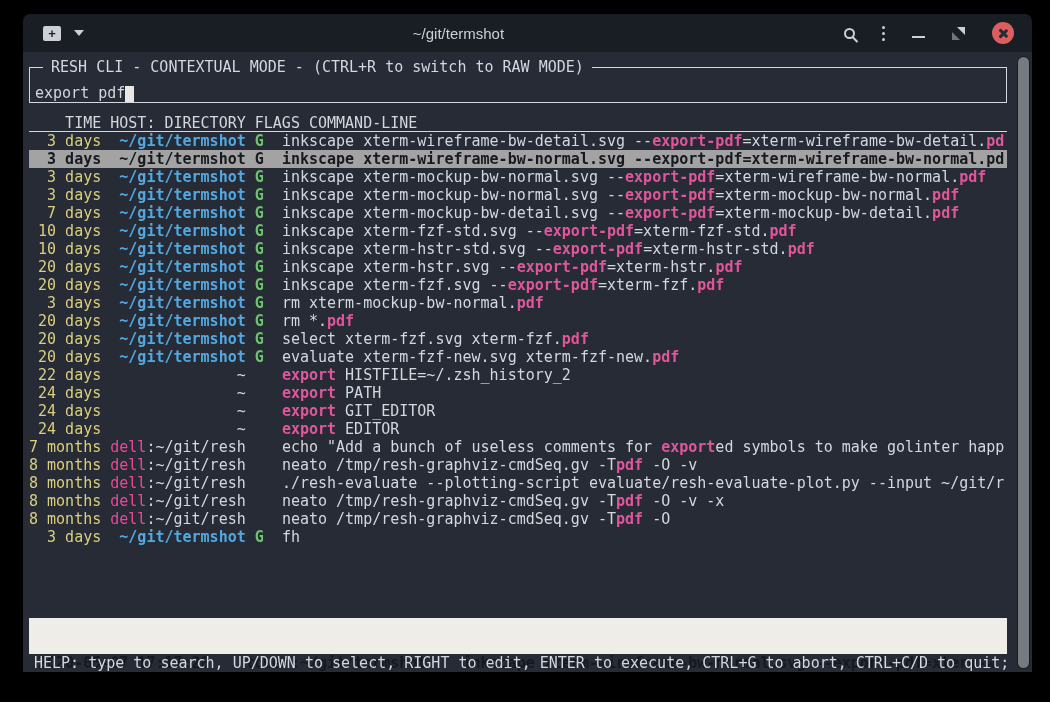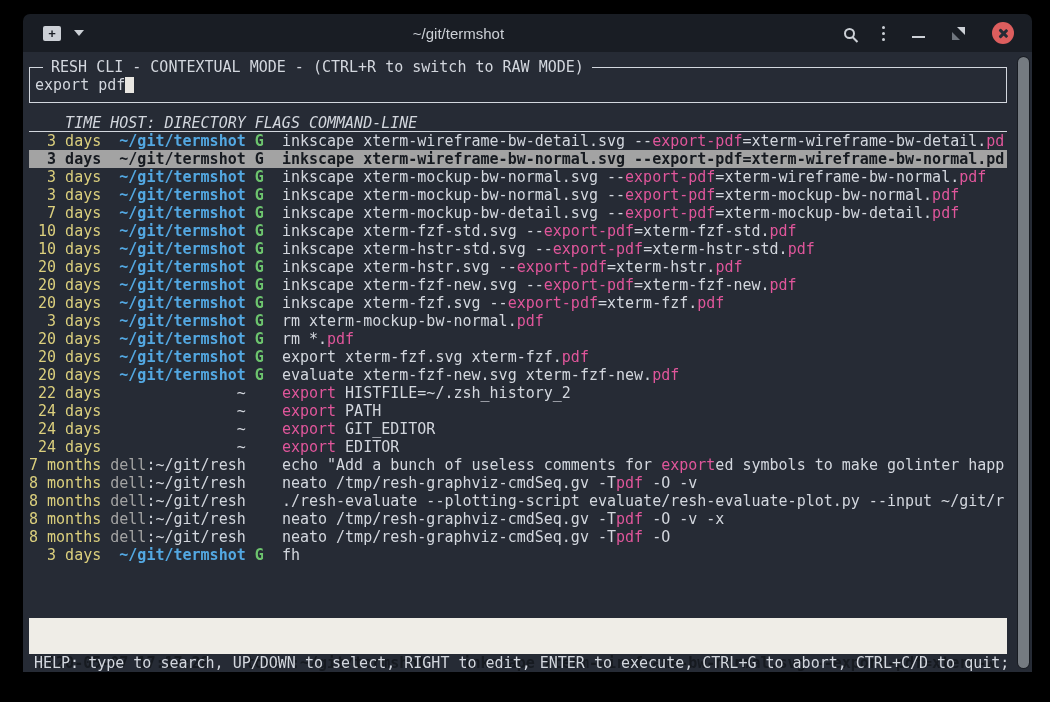--- a/index.html
+++ b/index.html
@@ -59,40 +59,40 @@
   .closebtn::before { transform:rotate(45deg); }
   .closebtn::after  { transform:rotate(-45deg); }
 
   
   .terminal {
     position:absolute; left:0; top:38px; width:1009px; height:620px;
     background:#262b35; color:#d3d7de; font-size:15px; line-height:18px;
   }
   .searchbox {
     position:absolute; left:6px; top:15px; width:978px; height:36px;
-    border:1px solid #d3d7de; display:flex; align-items:center; padding-left:5px;
+    border:1px solid #d3d7de; display:flex; align-items:flex-end; padding-left:5px;
     white-space:pre;
   }
   .sb-label {
     position:absolute; top:-10px; left:13px; background:#262b35; padding:0 8px;
     white-space:pre; color:#d3d7de;
   }
   .cursor { display:inline-block; width:9px; height:16px; background:#e9e7e2; vertical-align:text-bottom; }
 
   .thead {
     position:absolute; left:6px; top:62px; width:978px; height:18px;
-    white-space:pre; border-bottom:1px solid #d3d7de;font-style:italic;
+    white-space:pre; border-bottom:1px solid #d3d7de;
   }
   .rows { position:absolute; left:6px; top:80px; width:978px; }
   .row { height:18px; white-space:pre; overflow:hidden; }
   .c-time { color:#dbcf7d; }
   .c-host { color:#53a8e2; font-weight:bold; }
-  .c-dell { color:#a3a3a3; }
+  .c-dell { color:#ec4899; }
   .c-flag { color:#6dc46e; font-weight:bold; }
-  .c-hl   { color:#e0569b; font-weight:normal; }
+  .c-hl   { color:#e0569b; font-weight:bold; }
   .row.sel { background:#a3a3a3; }
   .row.sel span { color:#161a20 !important; font-weight:bold; }
 
   .details {
     position:absolute; left:6px; top:566px; width:978px; height:36px;
     background:#efede7; color:#161a20; font-weight:bold; white-space:pre;
   }
   .details div { height:18px; }
   .help {
     position:absolute; left:11px; top:602px; width:978px; height:18px; white-space:pre;
@@ -139,25 +139,24 @@
 
     <div class="rows" id="rows">
         <div class="row"><span class="c-time">  3 days</span><span> </span><span> </span><span class="c-host">~/git/termshot</span><span> </span><span class="c-flag">G</span><span>  </span><span>inkscape xterm-wireframe-bw-detail.svg --</span><span class="c-hl">export-pdf</span><span>=xterm-wireframe-bw-detail.</span><span class="c-hl">pd</span></div>
         <div class="row sel"><span class="c-time">  3 days</span><span> </span><span> </span><span class="c-host">~/git/termshot</span><span> </span><span class="c-flag">G</span><span>  </span><span>inkscape xterm-wireframe-bw-normal.svg --export-pdf=xterm-wireframe-bw-normal.pd</span></div>
         <div class="row"><span class="c-time">  3 days</span><span> </span><span> </span><span class="c-host">~/git/termshot</span><span> </span><span class="c-flag">G</span><span>  </span><span>inkscape xterm-mockup-bw-normal.svg --</span><span class="c-hl">export-pdf</span><span>=xterm-wireframe-bw-normal.</span><span class="c-hl">pdf</span></div>
         <div class="row"><span class="c-time">  3 days</span><span> </span><span> </span><span class="c-host">~/git/termshot</span><span> </span><span class="c-flag">G</span><span>  </span><span>inkscape xterm-mockup-bw-normal.svg --</span><span class="c-hl">export-pdf</span><span>=xterm-mockup-bw-normal.</span><span class="c-hl">pdf</span></div>
         <div class="row"><span class="c-time">  7 days</span><span> </span><span> </span><span class="c-host">~/git/termshot</span><span> </span><span class="c-flag">G</span><span>  </span><span>inkscape xterm-mockup-bw-detail.svg --</span><span class="c-hl">export-pdf</span><span>=xterm-mockup-bw-detail.</span><span class="c-hl">pdf</span></div>
         <div class="row"><span class="c-time"> 10 days</span><span> </span><span> </span><span class="c-host">~/git/termshot</span><span> </span><span class="c-flag">G</span><span>  </span><span>inkscape xterm-fzf-std.svg --</span><span class="c-hl">export-pdf</span><span>=xterm-fzf-std.</span><span class="c-hl">pdf</span></div>
         <div class="row"><span class="c-time"> 10 days</span><span> </span><span> </span><span class="c-host">~/git/termshot</span><span> </span><span class="c-flag">G</span><span>  </span><span>inkscape xterm-hstr-std.svg --</span><span class="c-hl">export-pdf</span><span>=xterm-hstr-std.</span><span class="c-hl">pdf</span></div>
         <div class="row"><span class="c-time"> 20 days</span><span> </span><span> </span><span class="c-host">~/git/termshot</span><span> </span><span class="c-flag">G</span><span>  </span><span>inkscape xterm-hstr.svg --</span><span class="c-hl">export-pdf</span><span>=xterm-hstr.</span><span class="c-hl">pdf</span></div>
-        <div class="row"><span class="c-time"> 20 days</span><span> </span><span> </span><span class="c-host">~/git/termshot</span><span> </span><span class="c-flag">G</span><span>  </span><span>inkscape xterm-fzf-new.svg --</span><span class="c-hl">export-pdf</span><span>=xterm-fzf-new.</span><span class="c-hl">pdf</span></div>
         <div class="row"><span class="c-time"> 20 days</span><span> </span><span> </span><span class="c-host">~/git/termshot</span><span> </span><span class="c-flag">G</span><span>  </span><span>inkscape xterm-fzf.svg --</span><span class="c-hl">export-pdf</span><span>=xterm-fzf.</span><span class="c-hl">pdf</span></div>
         <div class="row"><span class="c-time">  3 days</span><span> </span><span> </span><span class="c-host">~/git/termshot</span><span> </span><span class="c-flag">G</span><span>  </span><span>rm xterm-mockup-bw-normal.</span><span class="c-hl">pdf</span></div>
         <div class="row"><span class="c-time"> 20 days</span><span> </span><span> </span><span class="c-host">~/git/termshot</span><span> </span><span class="c-flag">G</span><span>  </span><span>rm *.</span><span class="c-hl">pdf</span></div>
-        <div class="row"><span class="c-time"> 20 days</span><span> </span><span> </span><span class="c-host">~/git/termshot</span><span> </span><span class="c-flag">G</span><span>  </span><span>export xterm-fzf.svg xterm-fzf.</span><span class="c-hl">pdf</span></div>
+        <div class="row"><span class="c-time"> 20 days</span><span> </span><span> </span><span class="c-host">~/git/termshot</span><span> </span><span class="c-flag">G</span><span>  </span><span>select xterm-fzf.svg xterm-fzf.</span><span class="c-hl">pdf</span></div>
         <div class="row"><span class="c-time"> 20 days</span><span> </span><span> </span><span class="c-host">~/git/termshot</span><span> </span><span class="c-flag">G</span><span>  </span><span>evaluate xterm-fzf-new.svg xterm-fzf-new.</span><span class="c-hl">pdf</span></div>
         <div class="row"><span class="c-time"> 22 days</span><span> </span><span>              </span><span>~</span><span> </span><span class="c-flag"> </span><span>  </span><span class="c-hl">export</span><span> HISTFILE=~/.zsh_history_2</span></div>
         <div class="row"><span class="c-time"> 24 days</span><span> </span><span>              </span><span>~</span><span> </span><span class="c-flag"> </span><span>  </span><span class="c-hl">export</span><span> PATH</span></div>
         <div class="row"><span class="c-time"> 24 days</span><span> </span><span>              </span><span>~</span><span> </span><span class="c-flag"> </span><span>  </span><span class="c-hl">export</span><span> GIT_EDITOR</span></div>
         <div class="row"><span class="c-time"> 24 days</span><span> </span><span>              </span><span>~</span><span> </span><span class="c-flag"> </span><span>  </span><span class="c-hl">export</span><span> EDITOR</span></div>
         <div class="row"><span class="c-time">7 months</span><span> </span><span class="c-dell">dell</span><span>:~/git/resh</span><span> </span><span class="c-flag"> </span><span>  </span><span>echo "Add a bunch of useless comments for </span><span class="c-hl">export</span><span>ed symbols to make golinter happ</span></div>
         <div class="row"><span class="c-time">8 months</span><span> </span><span class="c-dell">dell</span><span>:~/git/resh</span><span> </span><span class="c-flag"> </span><span>  </span><span>neato /tmp/resh-graphviz-cmdSeq.gv -T</span><span class="c-hl">pdf</span><span> -O -v</span></div>
         <div class="row"><span class="c-time">8 months</span><span> </span><span class="c-dell">dell</span><span>:~/git/resh</span><span> </span><span class="c-flag"> </span><span>  </span><span>./resh-evaluate --plotting-script evaluate/resh-evaluate-plot.py --input ~/git/r</span></div>
         <div class="row"><span class="c-time">8 months</span><span> </span><span class="c-dell">dell</span><span>:~/git/resh</span><span> </span><span class="c-flag"> </span><span>  </span><span>neato /tmp/resh-graphviz-cmdSeq.gv -T</span><span class="c-hl">pdf</span><span> -O -v -x</span></div>
         <div class="row"><span class="c-time">8 months</span><span> </span><span class="c-dell">dell</span><span>:~/git/resh</span><span> </span><span class="c-flag"> </span><span>  </span><span>neato /tmp/resh-graphviz-cmdSeq.gv -T</span><span class="c-hl">pdf</span><span> -O</span></div>

